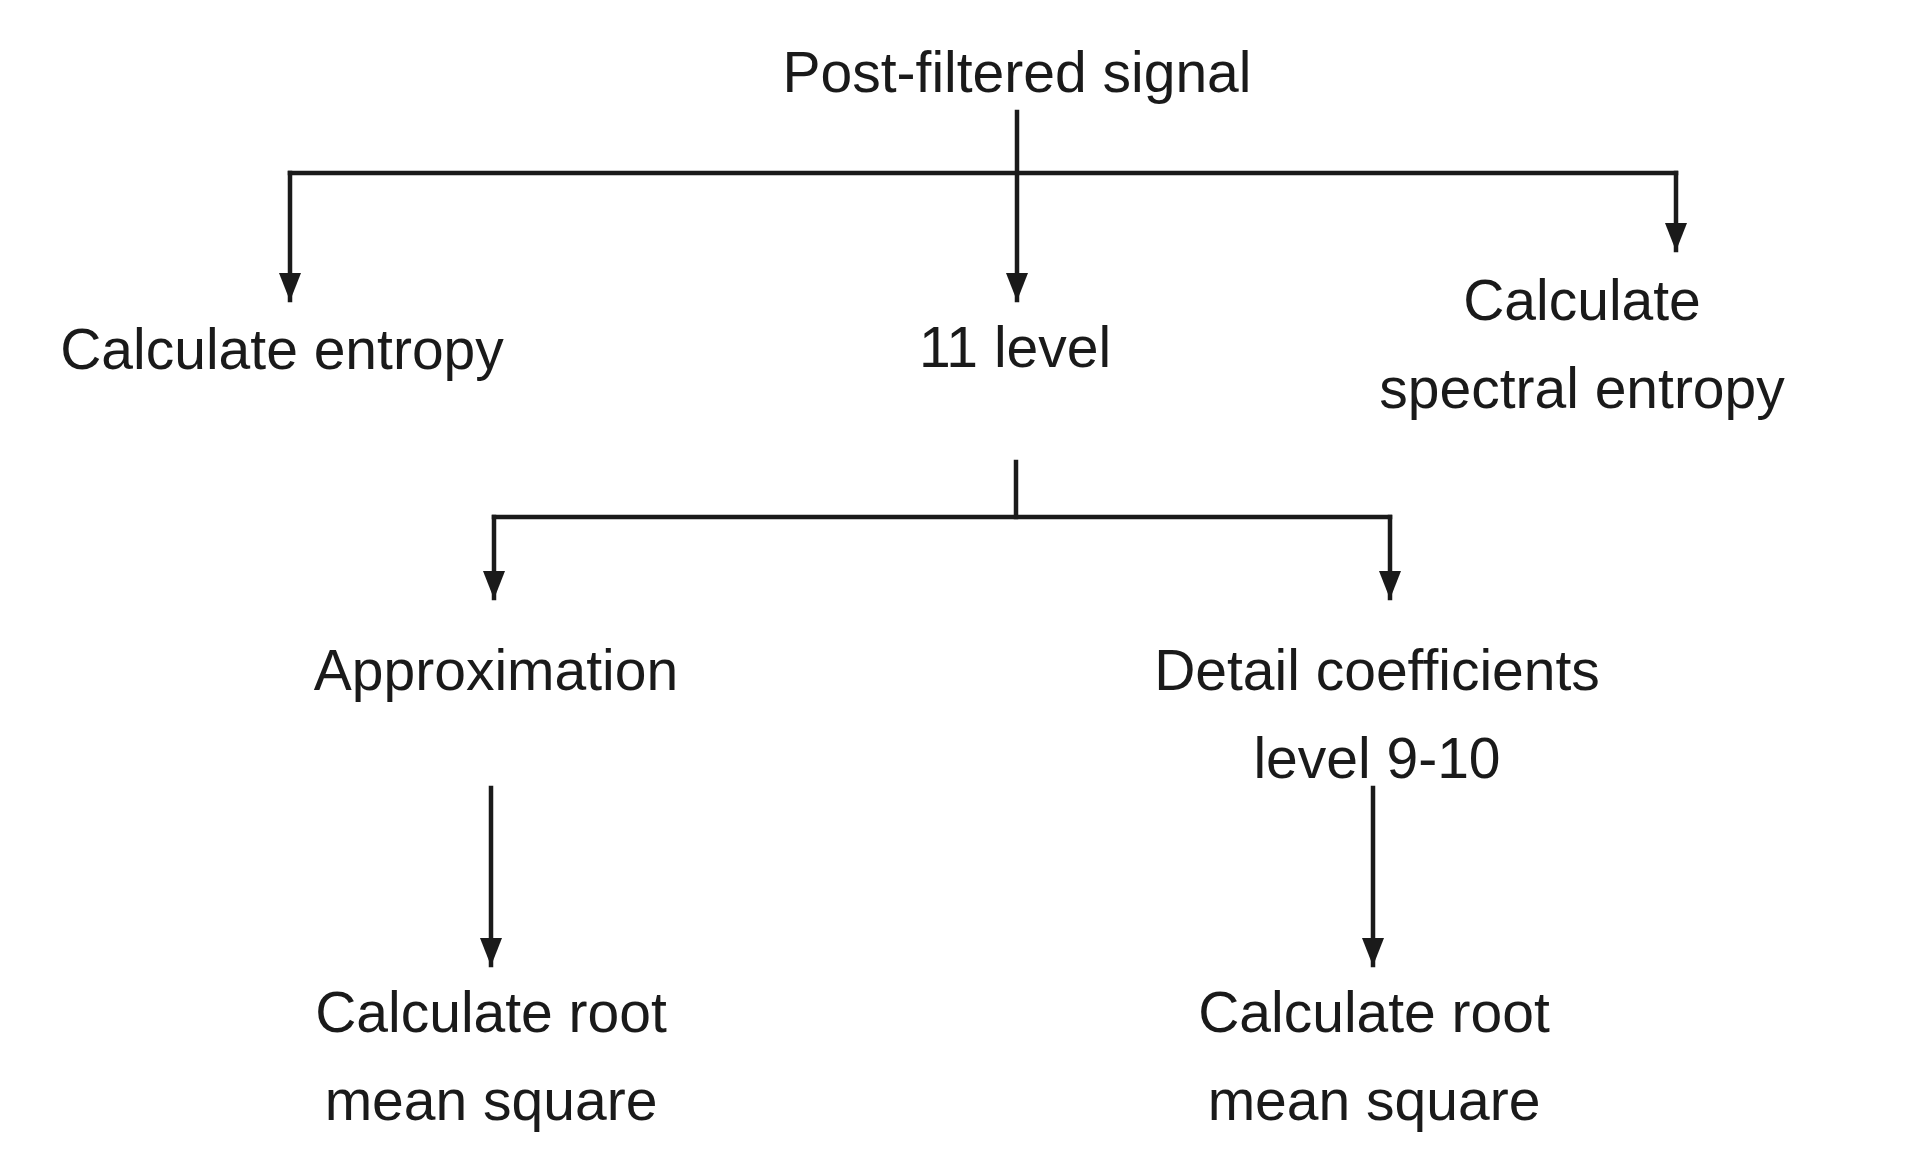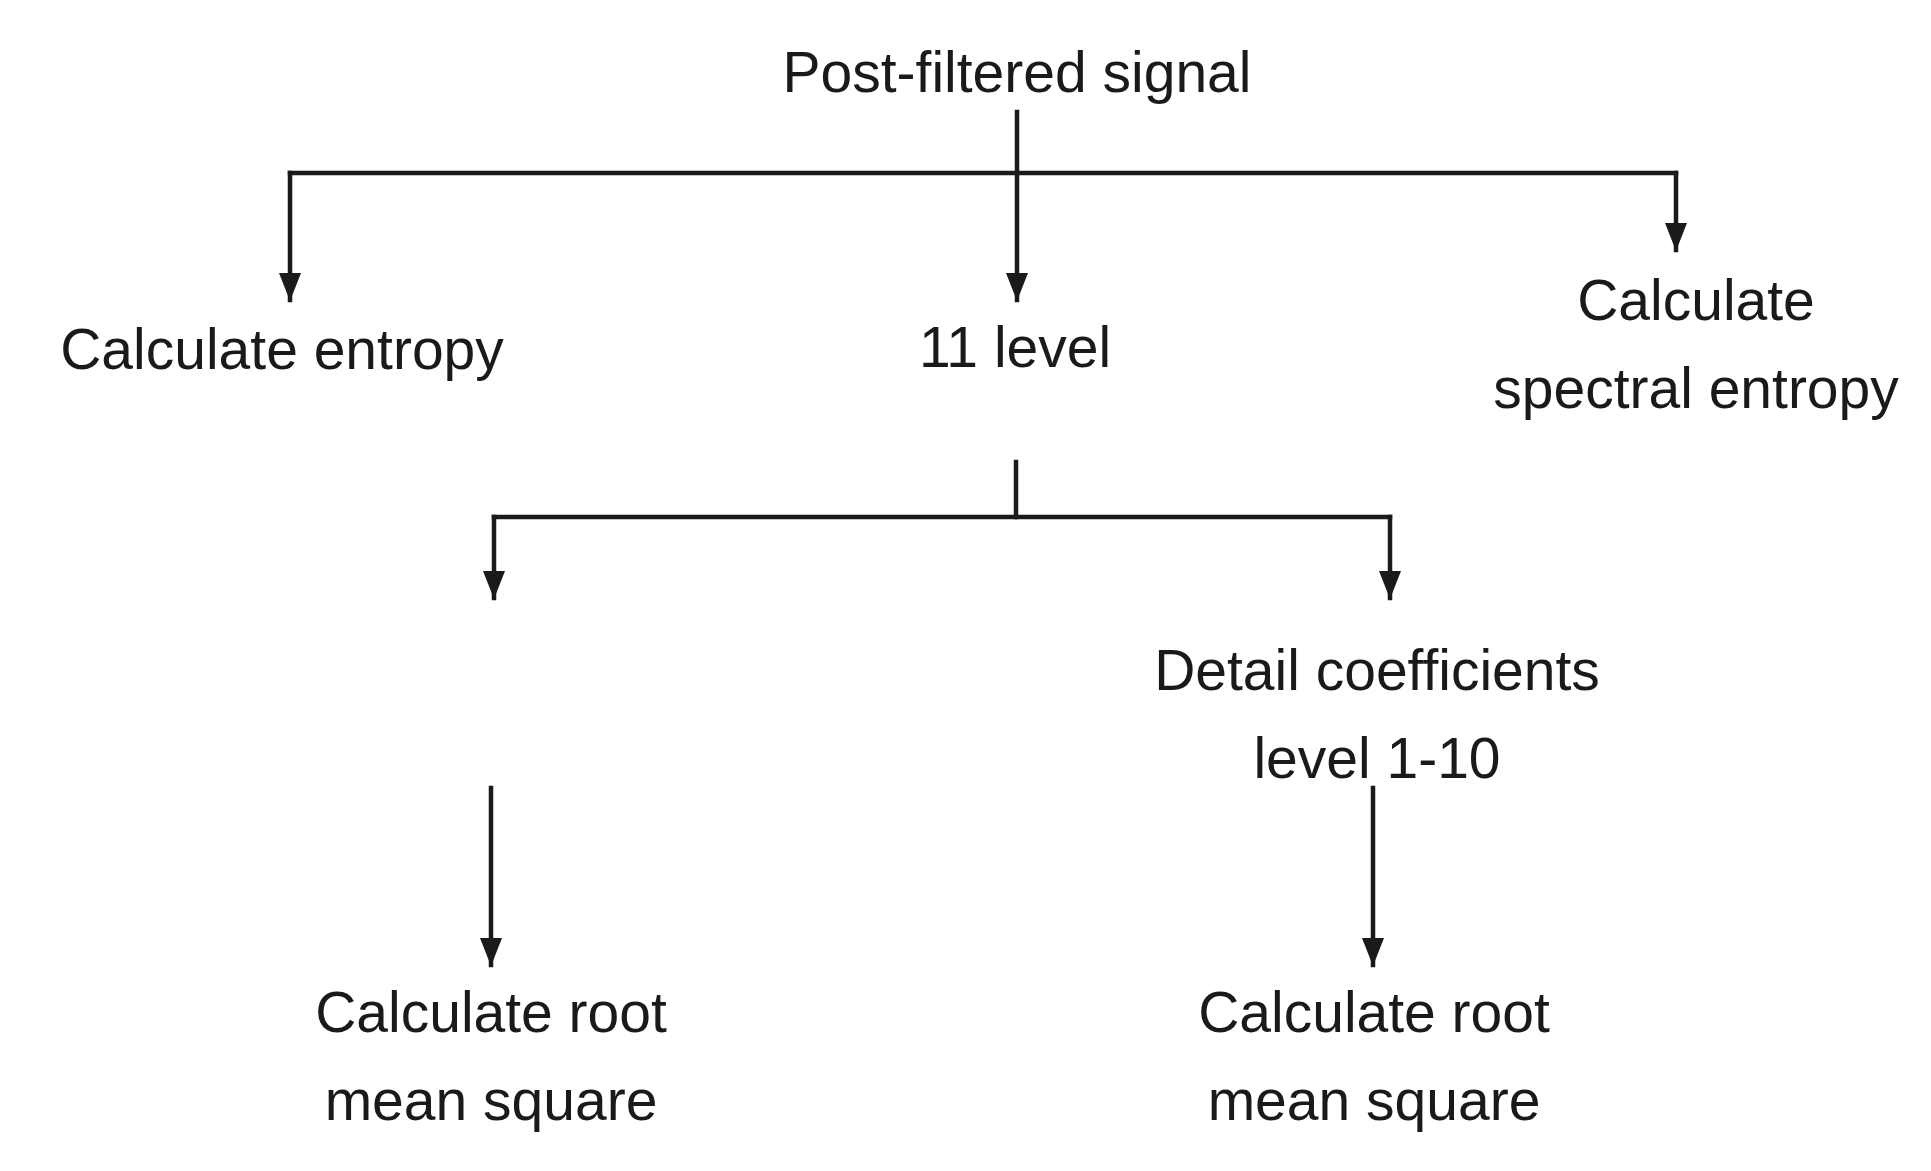--- a/index.html
+++ b/index.html
@@ -77,31 +77,32 @@
   </div>
 
   <div class="node" style="left:1017px; top:28px">
     <div>Post-filtered signal</div>
   </div>
 
   <div class="node" style="left:1015px; top:303px">
     <div>11 level</div>
   </div>
 
-  <div class="node" style="left:1696px; top:256px">
+  <div class="node" style="left:1582px; top:256px">
     <div>Calculate</div>
     <div>spectral entropy</div>
   </div>
 
   <div class="node" style="left:496px; top:626px">
+    <div>Approximation</div>
   </div>
 
   <div class="node" style="left:1377px; top:626px">
     <div>Detail coefficients</div>
-    <div>level 1-10</div>
+    <div>level 9-10</div>
   </div>
 
   <div class="node" style="left:491px; top:968px">
     <div>Calculate root</div>
     <div>mean square</div>
   </div>
 
   <div class="node" style="left:1374px; top:968px">
     <div>Calculate root</div>
     <div>mean square</div>

